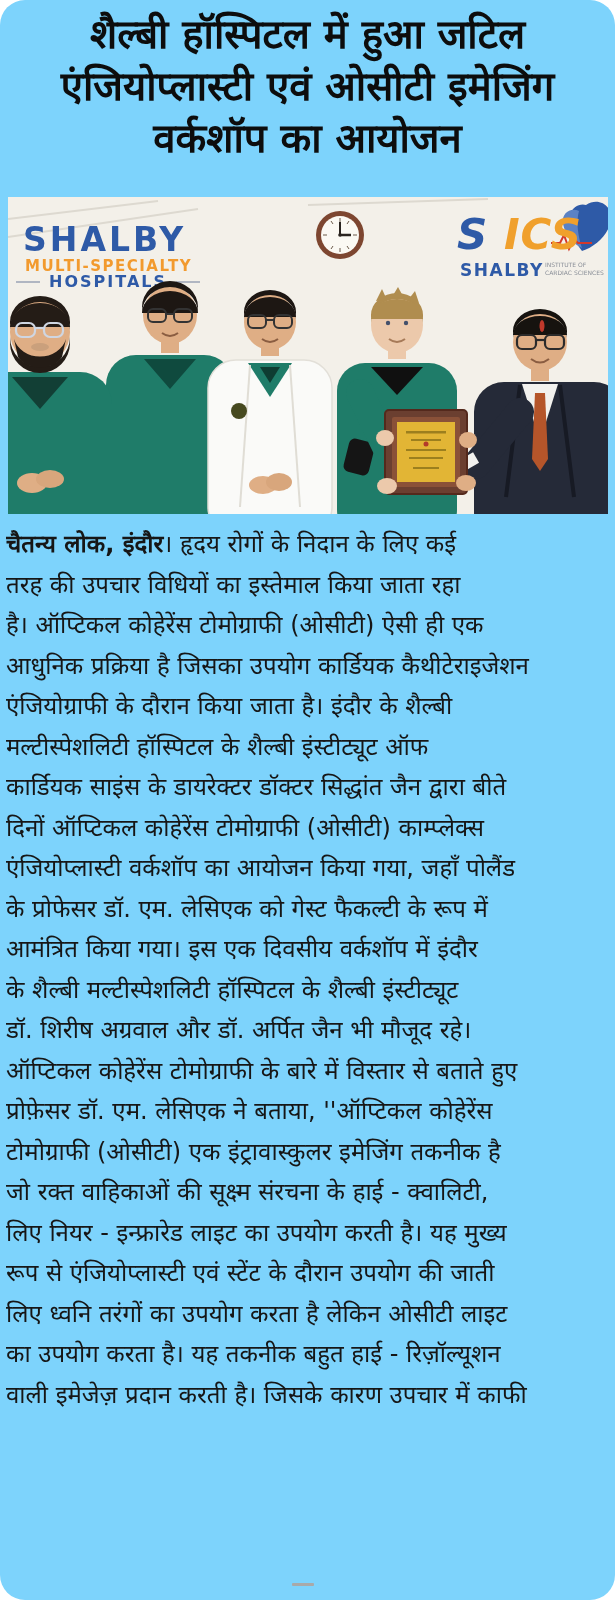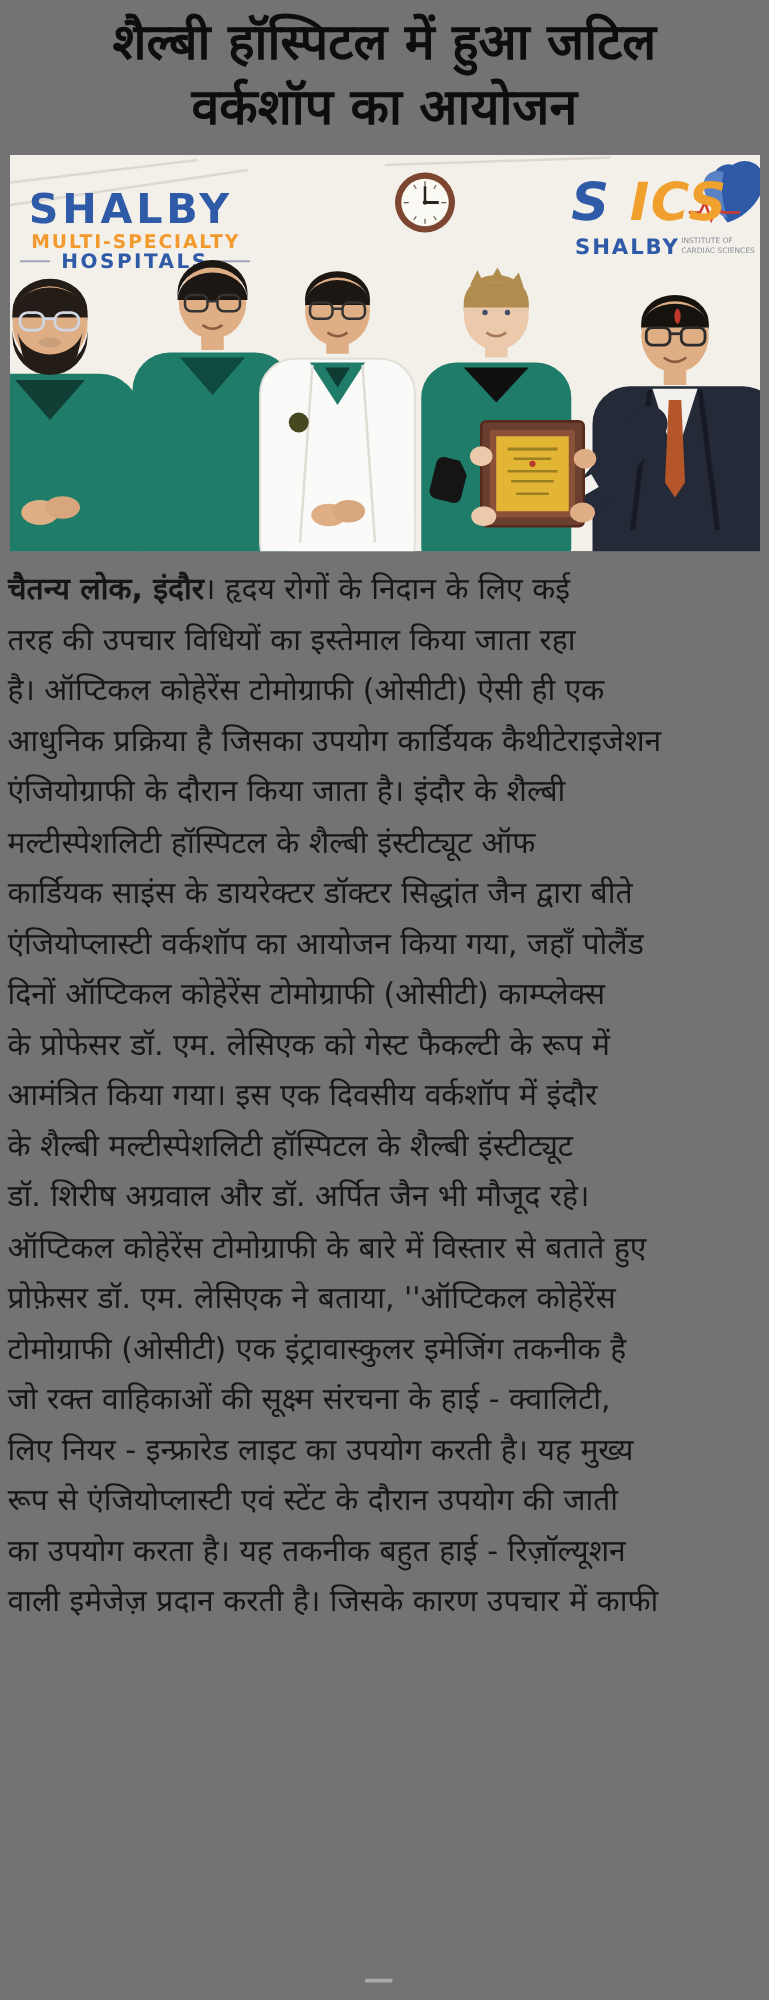--- a/index.html
+++ b/index.html
@@ -1,36 +1,37 @@
 <!DOCTYPE html>
 <html><head>
 <meta charset="utf-8">
 <style>
   html,body{margin:0;padding:0;background:#ffffff;}
   .page{
-    position:relative;width:615px;height:1600px;background:#737373;
-    overflow:hidden;font-family:"DejaVu Sans",sans-serif;color:#111;
+    position:relative;width:615px;height:1600px;background:#7dd3fc;
+    overflow:hidden;font-family:"DejaVu Sans",sans-serif;color:#111;border-radius:25px;
   }
   .headline{margin:0;padding:8px 6px 0 6px;text-align:center;
     font-weight:bold;font-size:40px;line-height:52px;color:#0d0d0d;letter-spacing:0px;}
   .headline div{white-space:nowrap;}
-  .photo-wrap{margin:12px 0 0 8px;width:504px;height:317px;position:relative;text-decoration:underline;}
+  .photo-wrap{margin:33px 0 0 8px;width:504px;height:317px;position:relative;text-decoration:underline;}
   .photo-wrap svg{display:block;}
   .article{padding:10px 2px 0 6px;font-size:24px;line-height:40.5px;color:#161616;}
   .tline{white-space:nowrap;overflow:hidden;}
   .dateline{font-weight:bold;}
   .end-dash{position:absolute;left:292px;top:1583px;width:22px;height:3px;background:#a9a9a9;border-radius:1px;}
 </style>
 </head>
 <body>
 
 <div class="page">
 
   <h1 class="headline">
     <div>शैल्बी हॉस्पिटल में हुआ जटिल</div>
+    <div>एंजियोप्लास्टी एवं ओसीटी इमेजिंग</div>
     <div>वर्कशॉप का आयोजन</div>
   </h1>
 
   <div class="photo-wrap">
     <svg width="600" height="317" viewBox="0 0 600 317">
 
       <rect x="0" y="0" width="600" height="317" fill="#f3f0e9"></rect>
 
       <g stroke="#ddd9d0" stroke-width="2">
         <line x1="0" y1="40" x2="190" y2="12"></line>
@@ -195,32 +196,33 @@
 
   <div class="article">
     <div class="tline"><span class="dateline">चैतन्य लोक, इंदौर</span><span>। हृदय रोगों के निदान के लिए कई</span></div>
     <div>
         <div class="tline">तरह की उपचार विधियों का इस्तेमाल किया जाता रहा</div>
         <div class="tline">है। ऑप्टिकल कोहेरेंस टोमोग्राफी (ओसीटी) ऐसी ही एक</div>
         <div class="tline">आधुनिक प्रक्रिया है जिसका उपयोग कार्डियक कैथीटेराइजेशन</div>
         <div class="tline">एंजियोग्राफी के दौरान किया जाता है। इंदौर के शैल्बी</div>
         <div class="tline">मल्टीस्पेशलिटी हॉस्पिटल के शैल्बी इंस्टीट्यूट ऑफ</div>
         <div class="tline">कार्डियक साइंस के डायरेक्टर डॉक्टर सिद्धांत जैन द्वारा बीते</div>
+        <div class="tline">दिनों ऑप्टिकल कोहेरेंस टोमोग्राफी (ओसीटी) काम्प्लेक्स</div>
         <div class="tline">एंजियोप्लास्टी वर्कशॉप का आयोजन किया गया, जहाँ पोलैंड</div>
-        <div class="tline">दिनों ऑप्टिकल कोहेरेंस टोमोग्राफी (ओसीटी) काम्प्लेक्स</div>
         <div class="tline">के प्रोफेसर डॉ. एम. लेसिएक को गेस्ट फैकल्टी के रूप में</div>
         <div class="tline">आमंत्रित किया गया। इस एक दिवसीय वर्कशॉप में इंदौर</div>
         <div class="tline">के शैल्बी मल्टीस्पेशलिटी हॉस्पिटल के शैल्बी इंस्टीट्यूट</div>
         <div class="tline">डॉ. शिरीष अग्रवाल और डॉ. अर्पित जैन भी मौजूद रहे।</div>
         <div class="tline">ऑप्टिकल कोहेरेंस टोमोग्राफी के बारे में विस्तार से बताते हुए</div>
         <div class="tline">प्रोफ़ेसर डॉ. एम. लेसिएक ने बताया, ''ऑप्टिकल कोहेरेंस</div>
         <div class="tline">टोमोग्राफी (ओसीटी) एक इंट्रावास्कुलर इमेजिंग तकनीक है</div>
         <div class="tline">जो रक्त वाहिकाओं की सूक्ष्म संरचना के हाई - क्वालिटी,</div>
         <div class="tline">लिए नियर - इन्फ्रारेड लाइट का उपयोग करती है। यह मुख्य</div>
         <div class="tline">रूप से एंजियोप्लास्टी एवं स्टेंट के दौरान उपयोग की जाती</div>
+        <div class="tline">लिए ध्वनि तरंगों का उपयोग करता है लेकिन ओसीटी लाइट</div>
         <div class="tline">का उपयोग करता है। यह तकनीक बहुत हाई - रिज़ॉल्यूशन</div>
         <div class="tline">वाली इमेजेज़ प्रदान करती है। जिसके कारण उपचार में काफी</div>
       </div>
   </div>
 
   <div class="end-dash"></div>
 
 </div>
 
 </body></html>

